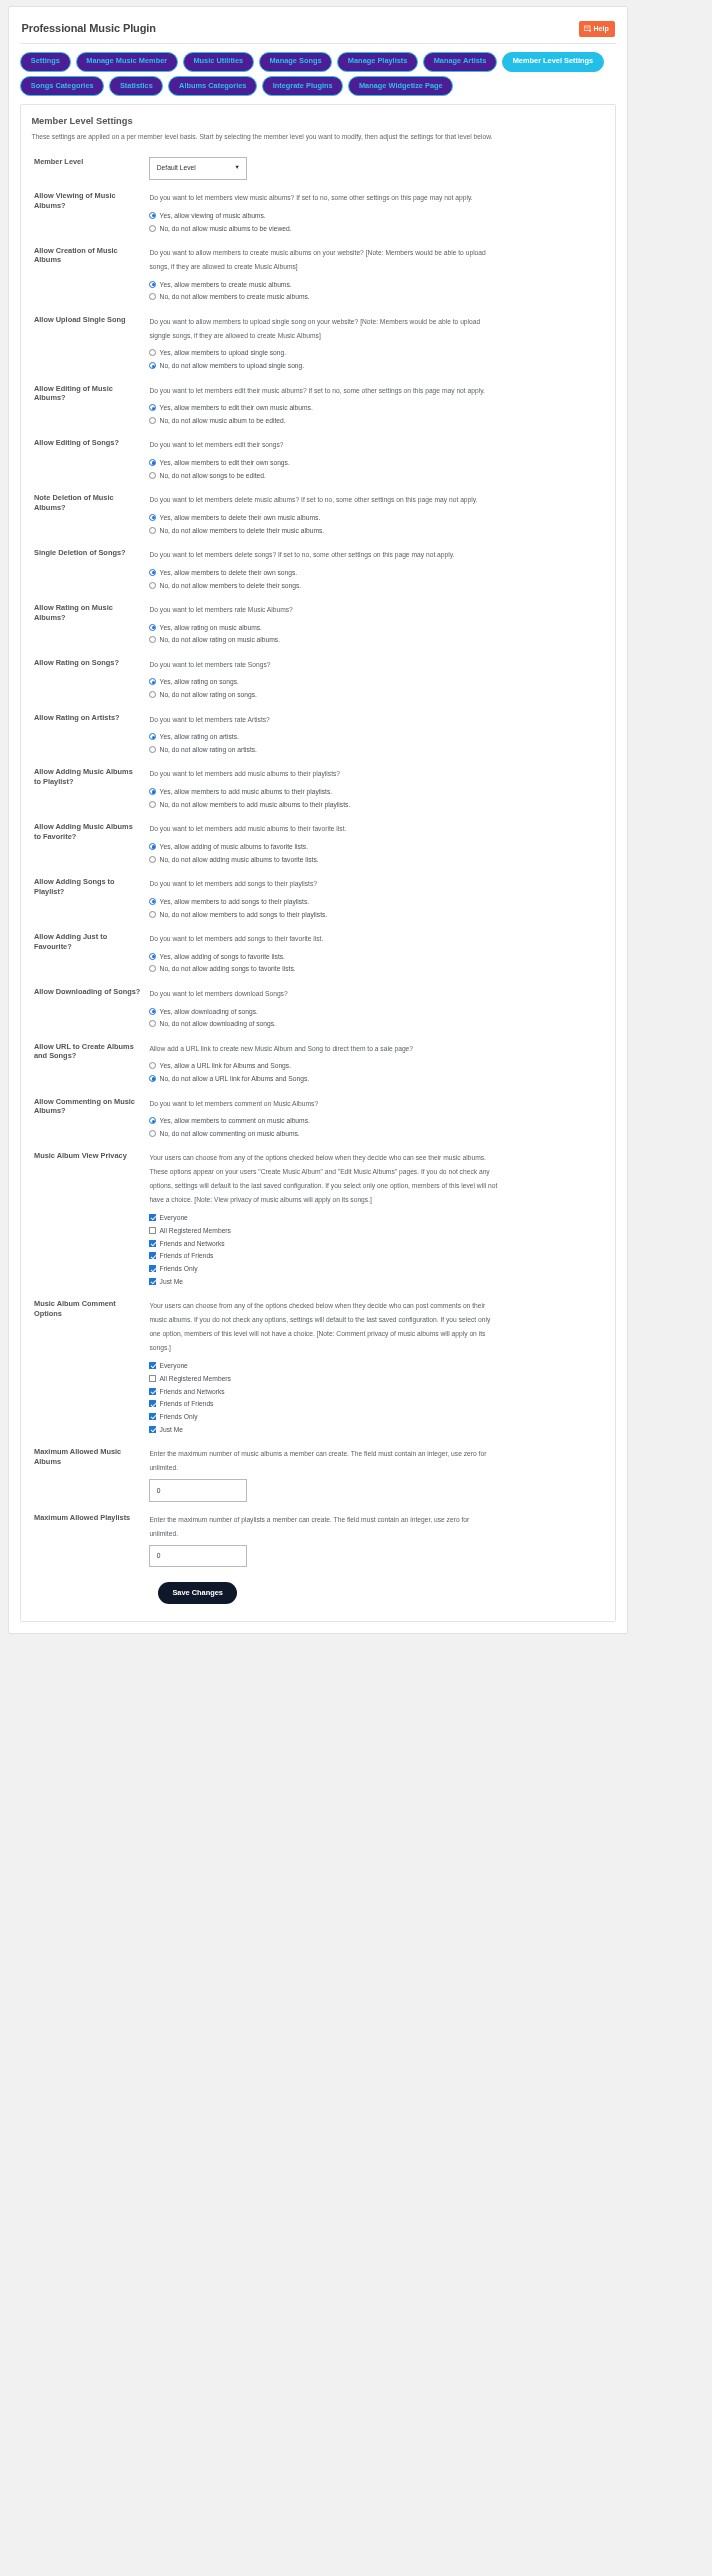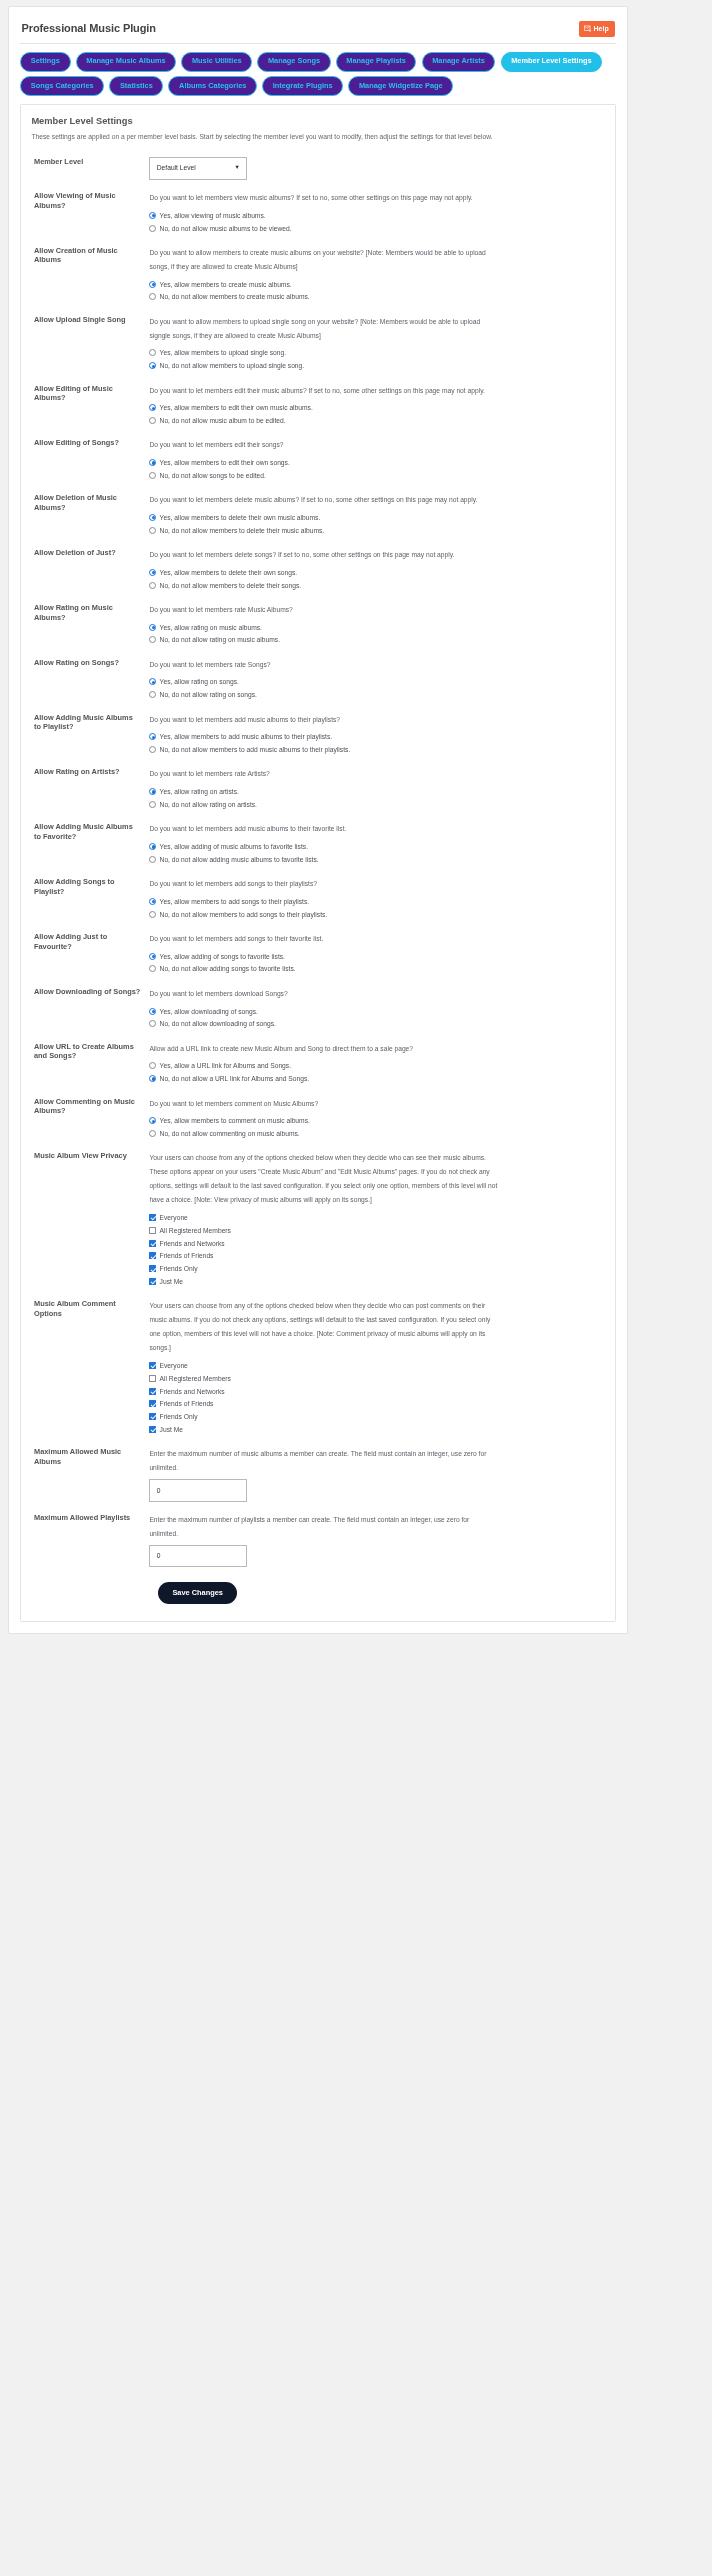--- a/index.html
+++ b/index.html
@@ -303,21 +303,21 @@
           </svg>
         </span>
         <span>Help</span>
       </button>
     </div>
 
     <hr class="header-rule">
 
     <div class="tab-bar" id="tab-bar">
         <button class="tab">Settings</button>
-        <button class="tab">Manage Music Albums</button>
+        <button class="tab">Manage Music Member</button>
         <button class="tab">Music Utilities</button>
         <button class="tab">Manage Songs</button>
         <button class="tab">Manage Playlists</button>
         <button class="tab">Manage Artists</button>
         <button class="tab active">Member Level Settings</button>
         <button class="tab">Songs Categories</button>
         <button class="tab">Statistics</button>
         <button class="tab">Albums Categories</button>
         <button class="tab">Integrate Plugins</button>
         <button class="tab">Manage Widgetize Page</button>
@@ -412,37 +412,37 @@
                   <span class="radio-text">Yes, allow members to edit their own songs.</span>
                 </label>
                 <label class="radio-line">
                   <span class="radio-dot"></span>
                   <span class="radio-text">No, do not allow songs to be edited.</span>
                 </label>
               </div>
             </div>
           </div>
           <div class="form-row">
-            <div class="row-label">Allow Deletion of Music Albums?</div>
+            <div class="row-label">Note Deletion of Music Albums?</div>
             <div class="row-field">
               <div class="field-desc">Do you want to let members delete music albums? If set to no, some other settings on this page may not apply.</div>
               <div class="radio-group">
                 <label class="radio-line">
                   <span class="radio-dot checked"></span>
                   <span class="radio-text">Yes, allow members to delete their own music albums.</span>
                 </label>
                 <label class="radio-line">
                   <span class="radio-dot"></span>
                   <span class="radio-text">No, do not allow members to delete their music albums.</span>
                 </label>
               </div>
             </div>
           </div>
           <div class="form-row">
-            <div class="row-label">Allow Deletion of Just?</div>
+            <div class="row-label">Single Deletion of Songs?</div>
             <div class="row-field">
               <div class="field-desc">Do you want to let members delete songs? If set to no, some other settings on this page may not apply.</div>
               <div class="radio-group">
                 <label class="radio-line">
                   <span class="radio-dot checked"></span>
                   <span class="radio-text">Yes, allow members to delete their own songs.</span>
                 </label>
                 <label class="radio-line">
                   <span class="radio-dot"></span>
                   <span class="radio-text">No, do not allow members to delete their songs.</span>
@@ -476,47 +476,47 @@
                   <span class="radio-text">Yes, allow rating on songs.</span>
                 </label>
                 <label class="radio-line">
                   <span class="radio-dot"></span>
                   <span class="radio-text">No, do not allow rating on songs.</span>
                 </label>
               </div>
             </div>
           </div>
           <div class="form-row">
+            <div class="row-label">Allow Rating on Artists?</div>
+            <div class="row-field">
+              <div class="field-desc">Do you want to let members rate Artists?</div>
+              <div class="radio-group">
+                <label class="radio-line">
+                  <span class="radio-dot checked"></span>
+                  <span class="radio-text">Yes, allow rating on artists.</span>
+                </label>
+                <label class="radio-line">
+                  <span class="radio-dot"></span>
+                  <span class="radio-text">No, do not allow rating on artists.</span>
+                </label>
+              </div>
+            </div>
+          </div>
+          <div class="form-row">
             <div class="row-label">Allow Adding Music Albums to Playlist?</div>
             <div class="row-field">
               <div class="field-desc">Do you want to let members add music albums to their playlists?</div>
               <div class="radio-group">
                 <label class="radio-line">
                   <span class="radio-dot checked"></span>
                   <span class="radio-text">Yes, allow members to add music albums to their playlists.</span>
                 </label>
                 <label class="radio-line">
                   <span class="radio-dot"></span>
                   <span class="radio-text">No, do not allow members to add music albums to their playlists.</span>
-                </label>
-              </div>
-            </div>
-          </div>
-          <div class="form-row">
-            <div class="row-label">Allow Rating on Artists?</div>
-            <div class="row-field">
-              <div class="field-desc">Do you want to let members rate Artists?</div>
-              <div class="radio-group">
-                <label class="radio-line">
-                  <span class="radio-dot checked"></span>
-                  <span class="radio-text">Yes, allow rating on artists.</span>
-                </label>
-                <label class="radio-line">
-                  <span class="radio-dot"></span>
-                  <span class="radio-text">No, do not allow rating on artists.</span>
                 </label>
               </div>
             </div>
           </div>
           <div class="form-row">
             <div class="row-label">Allow Adding Music Albums to Favorite?</div>
             <div class="row-field">
               <div class="field-desc">Do you want to let members add music albums to their favorite list.</div>
               <div class="radio-group">
                 <label class="radio-line">

